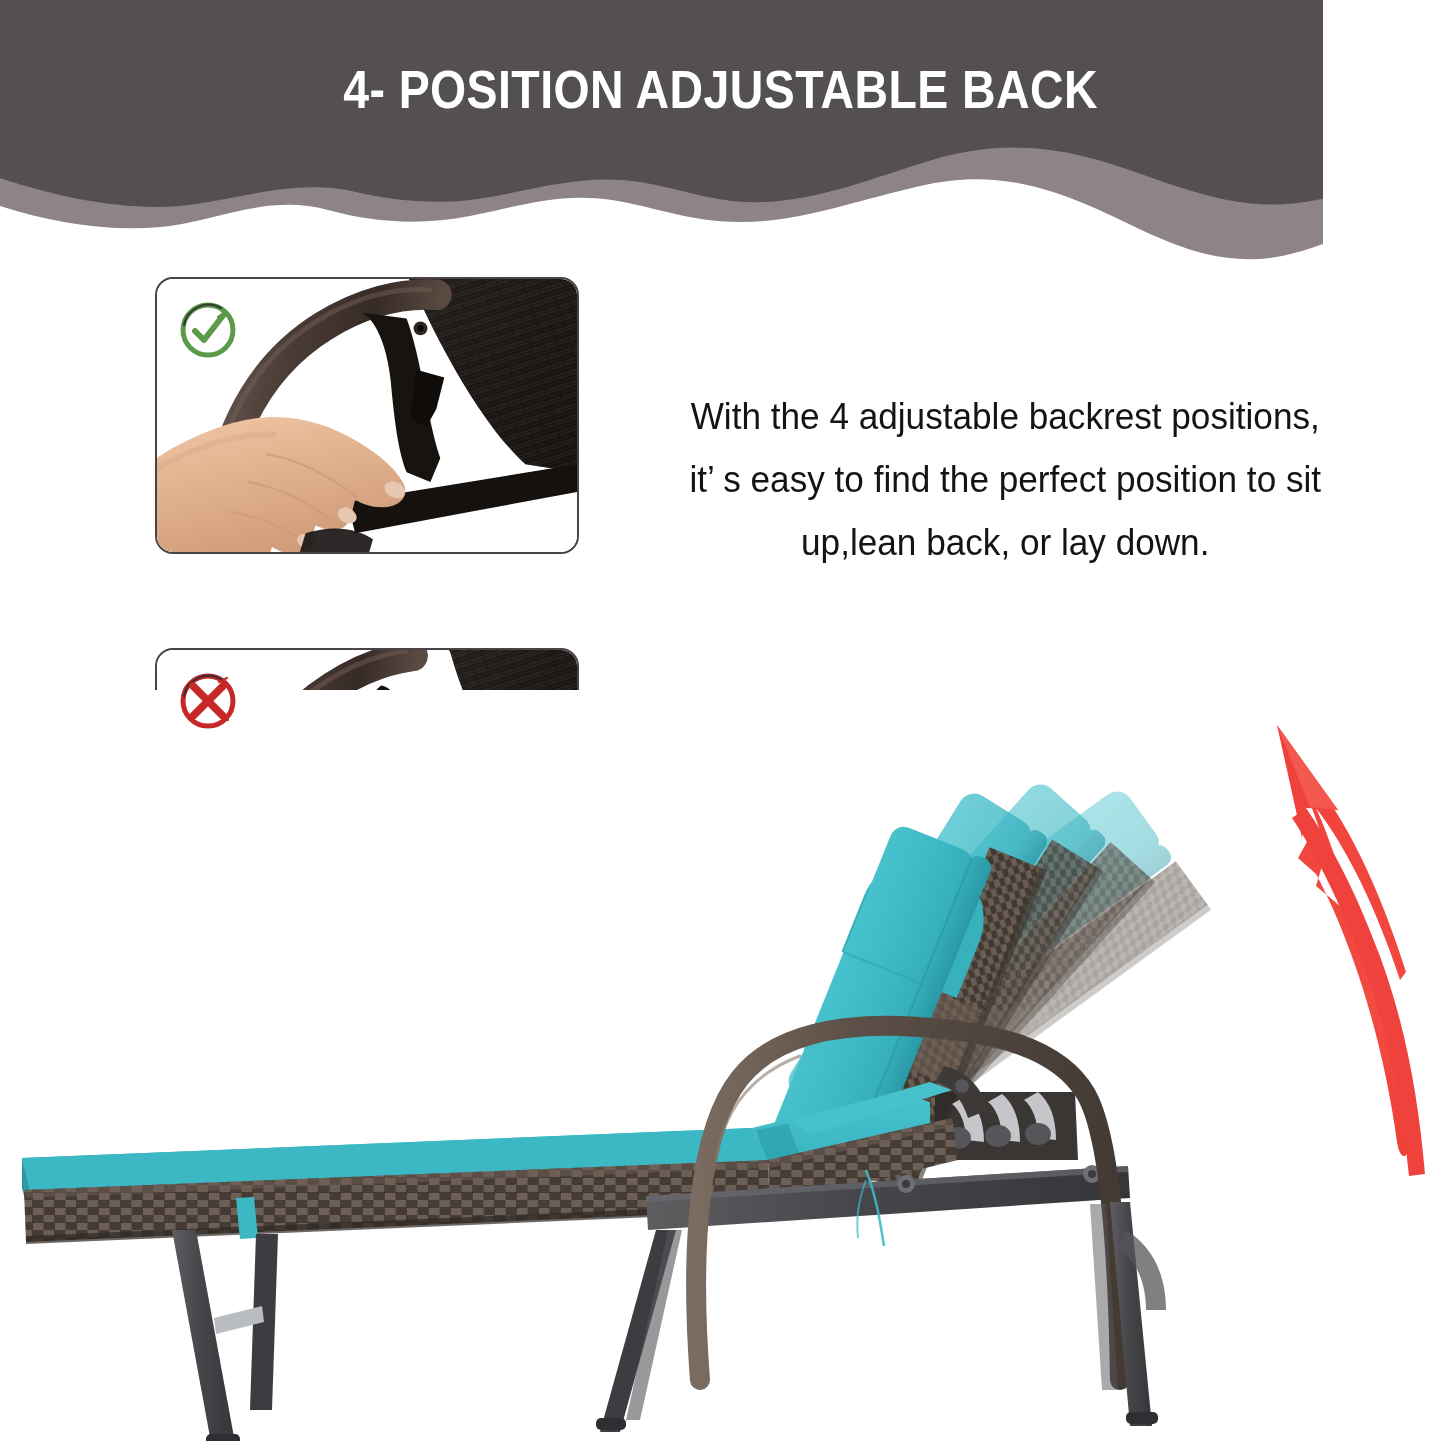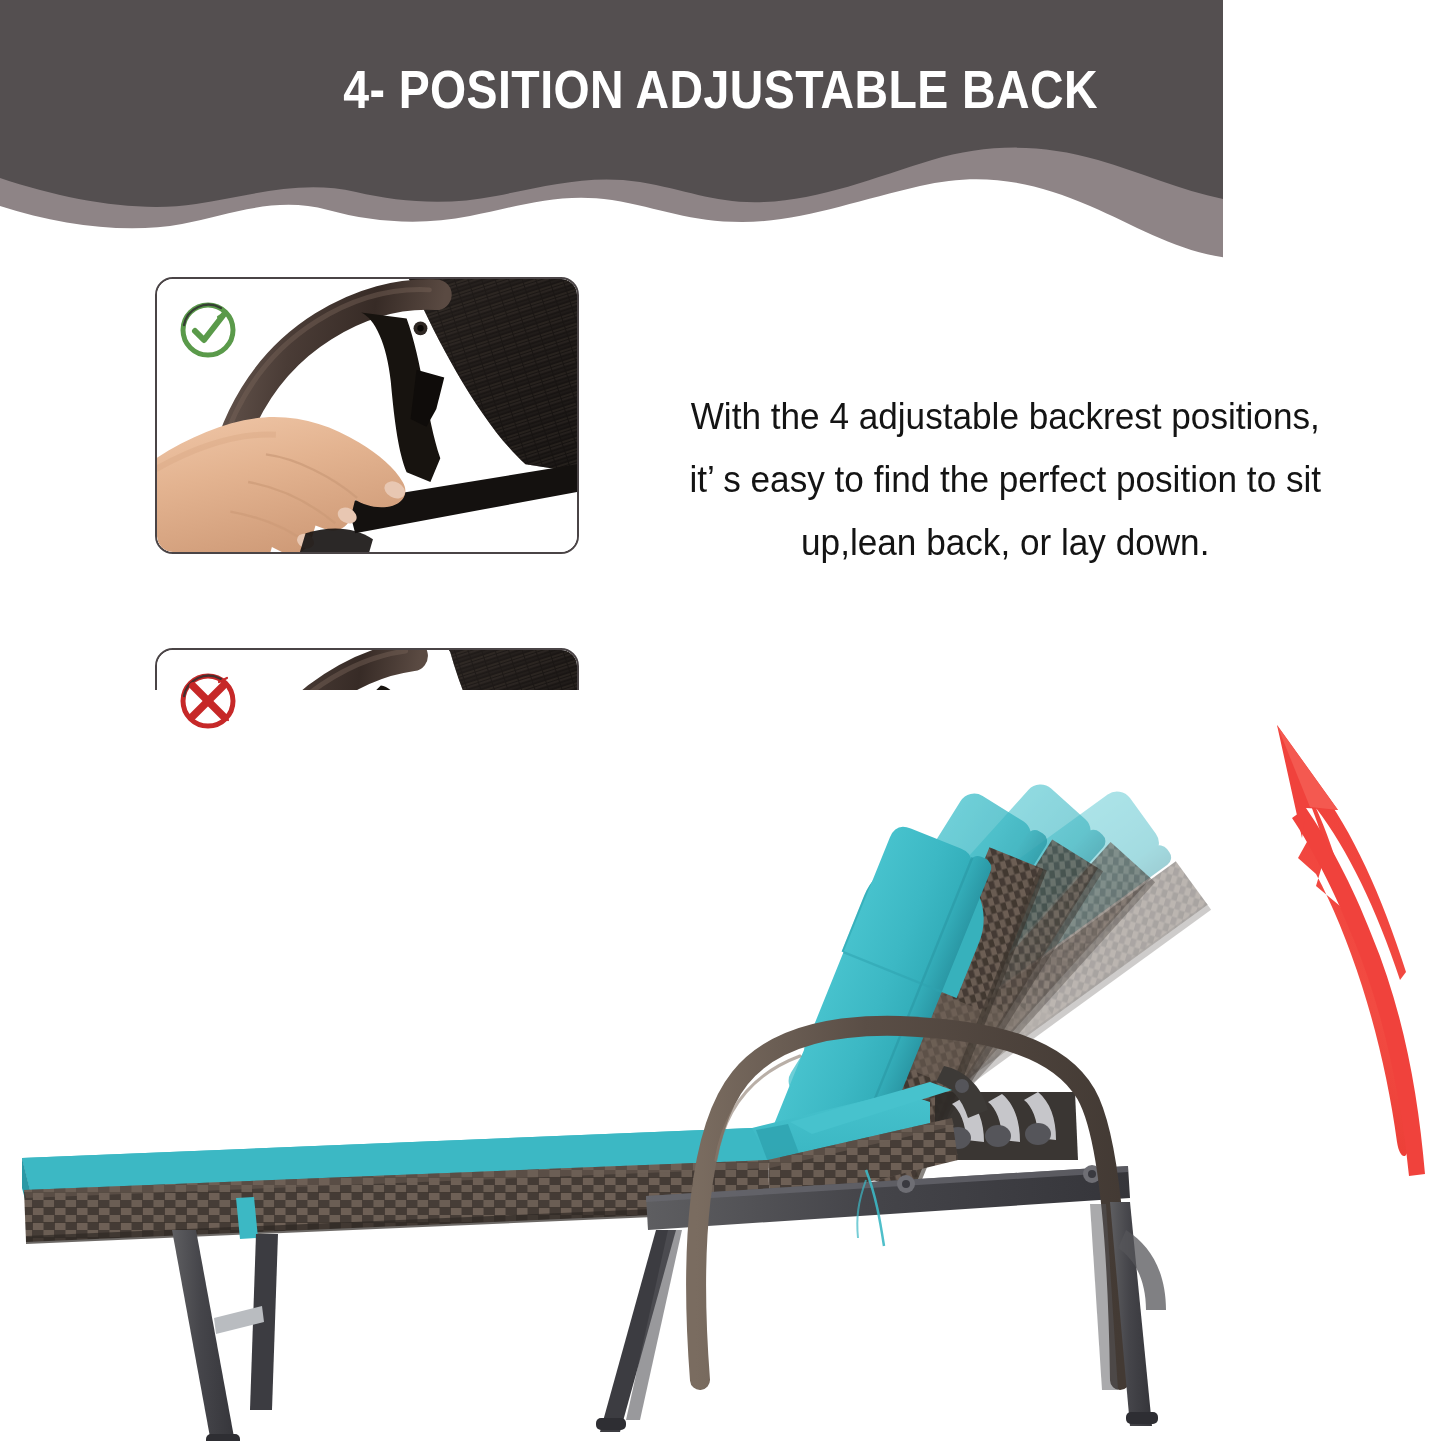--- a/index.html
+++ b/index.html
@@ -15,21 +15,21 @@
     width: 1441px;
     height: 1441px;
     background: #ffffff;
     overflow: hidden;
   }
 
   
   #header-band {
     position: absolute;
     left: 0; top: 0;
-    width: 1223px;
+    width: 1323px;
     height: 262px;
     overflow: hidden;
   }
   #header-band svg { display: block; }
   #header-title {
     position: absolute;
     left: 0;
     top: 58px;
     width: 1441px;
     text-align: center;

